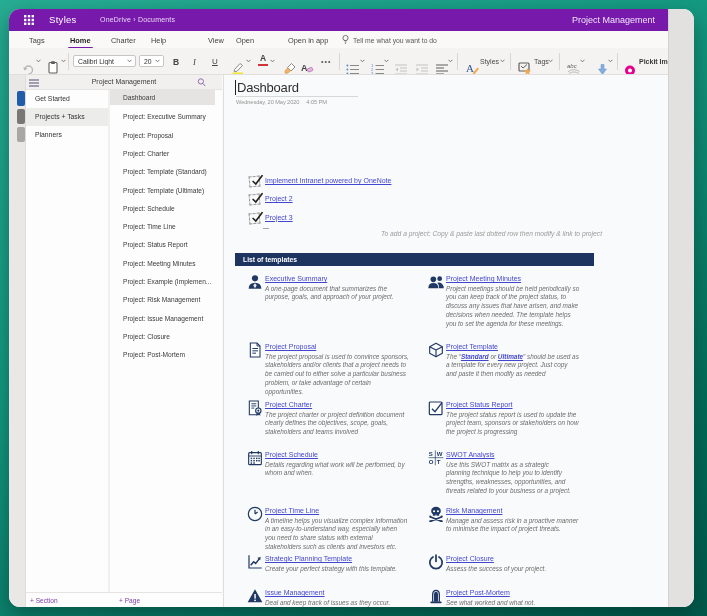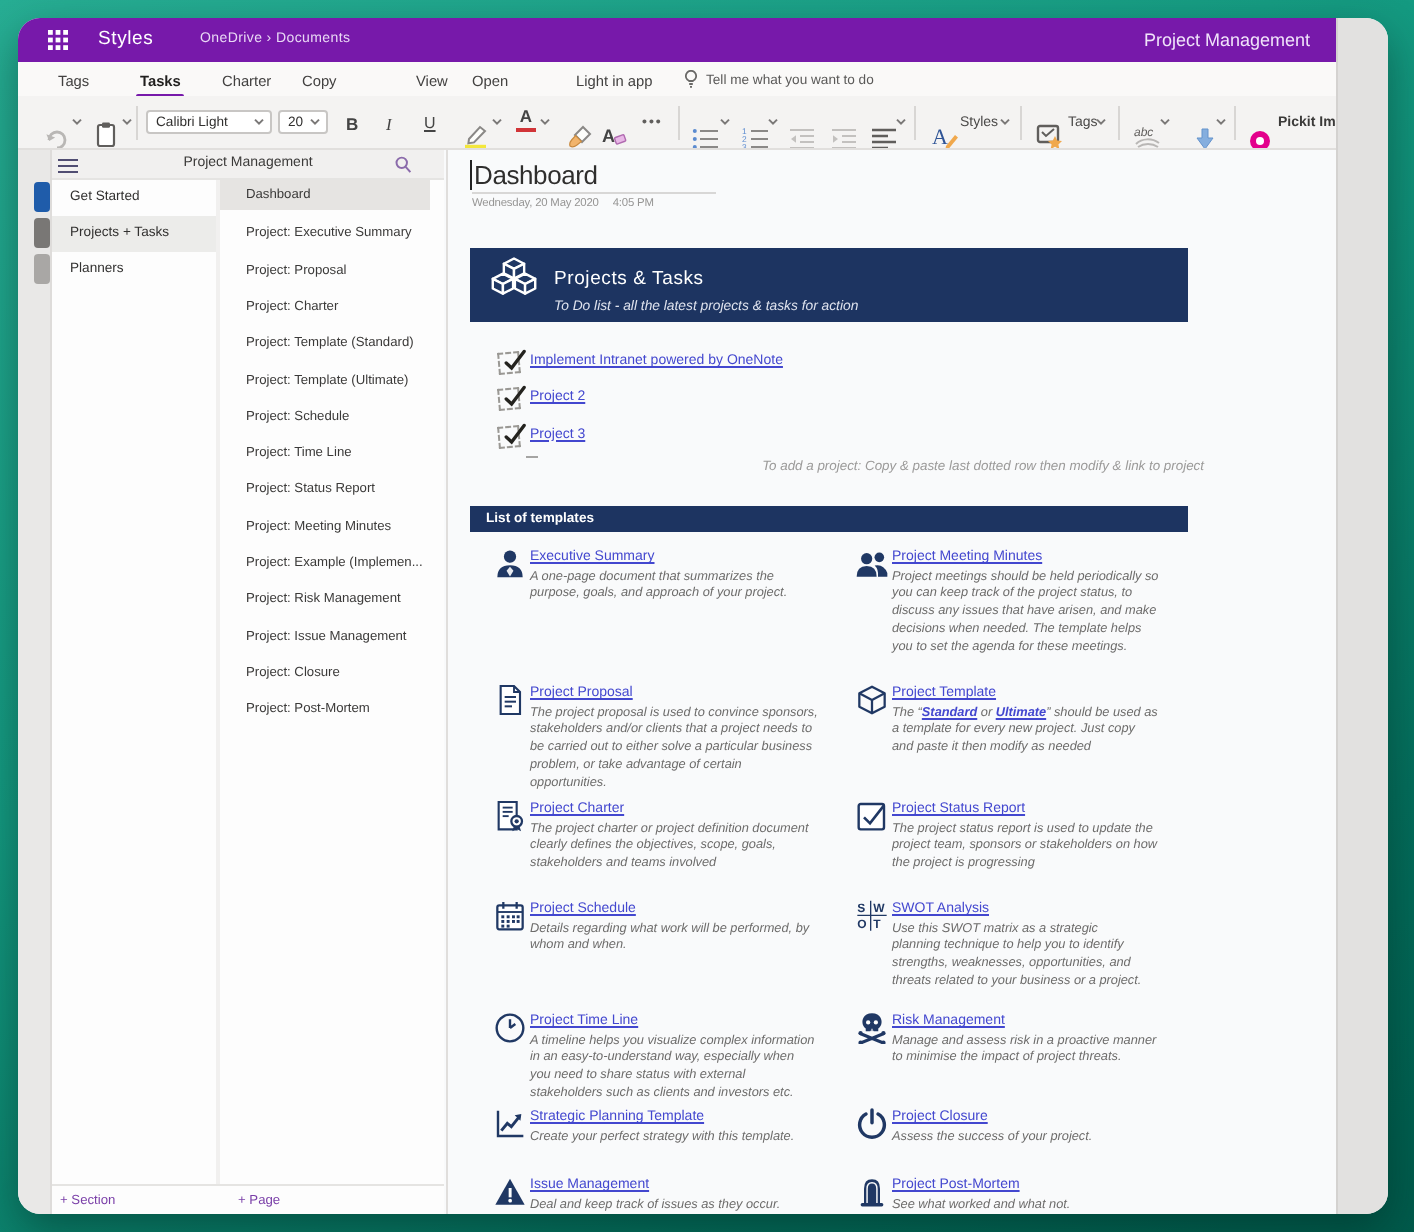--- a/index.html
+++ b/index.html
@@ -286,26 +286,26 @@
           <rect x="7.6" y="7.6" width="2.4" height="2.4"></rect>
       </g>
     </svg>
     <span class="tb-app">Styles</span>
     <span class="tb-crumb">OneDrive  ›  Documents</span>
     <span class="tb-notebook">Project Management</span>
   </div>
 
   <div id="menubar">
     <span class="menu-item" style="left:20px">Tags</span>
-    <span class="menu-item active" style="left:61px">Tasks</span>
+    <span class="menu-item active" style="left:61px">Home</span>
     <span class="menu-item" style="left:102px">Charter</span>
-    <span class="menu-item" style="left:142px">Copy</span>
+    <span class="menu-item" style="left:142px">Help</span>
     <span class="menu-item" style="left:199px">View</span>
     <span class="menu-item" style="left:227px">Open</span>
-    <span class="menu-item" style="left:279px">Light in app</span>
+    <span class="menu-item" style="left:279px">Open in app</span>
     <svg id="bulb" viewBox="0 0 7 9">
       <circle cx="3.5" cy="3" r="2.6" fill="none" stroke="#6a6967" stroke-width=".9"></circle>
       <path d="M2.3 5.5 h2.4 M2.6 7 h1.8 M3 8.4 h1" stroke="#6a6967" stroke-width=".9" fill="none"></path>
     </svg>
     <span class="menu-tellme">Tell me what you want to do</span>
   </div>
 
   <div id="ribbon">
 
     <svg class="rb" style="left:14px;top:8px" width="11" height="10" viewBox="0 0 11 10">
@@ -514,27 +514,20 @@
   </div>
 
   <div id="content">
     <div id="caret"></div>
     <div id="page-title">Dashboard</div>
     <div id="title-underline"></div>
     <div id="page-date">
       <span>Wednesday, 20 May 2020</span><span class="t">4:05 PM</span>
     </div>
 
-    <div id="banner">
-      <svg id="banner-icon" viewBox="0 0 26 22">
-          <use href="#i-cubes"></use>
-        </svg>
-      <div id="banner-title">Projects &amp; Tasks</div>
-      <div id="banner-sub">To Do list - all the latest projects &amp; tasks for action</div>
-    </div>
 
     <div id="todos">
         <div class="todo-row" style="top: 101px;">
     <div class="todo-box"></div>
     <svg class="todo-check" viewBox="0 0 13 13">
             <use href="#i-check"></use>
           </svg>
     <a class="todo-label lnk" href="#">Implement Intranet powered by OneNote</a>
   </div>
         <div class="todo-row" style="top: 119.3px;">

